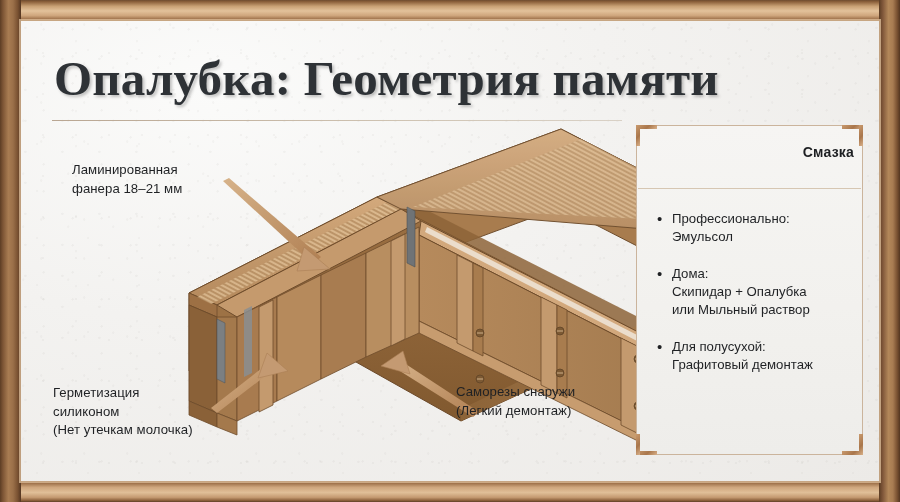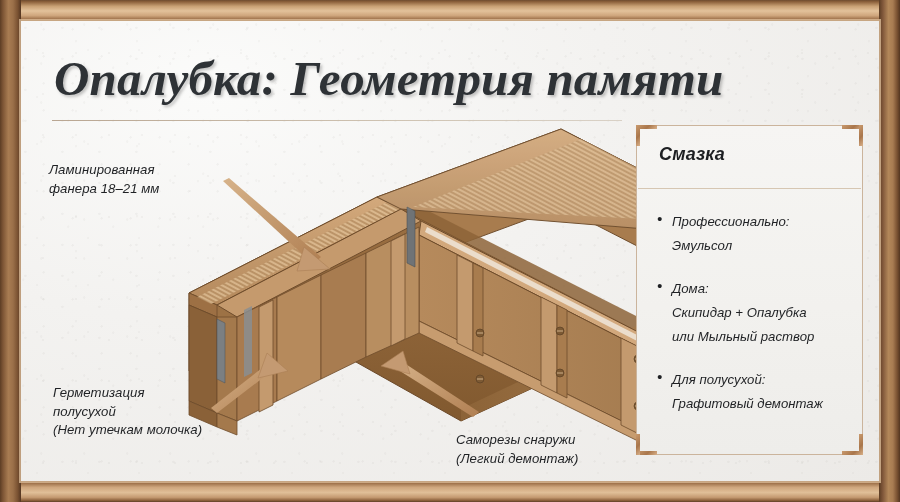--- a/index.html
+++ b/index.html
@@ -37,21 +37,20 @@
     border:2px solid rgba(226,193,157,.75);
     box-sizing:border-box;pointer-events:none;
   }
 
   
   #canvas{
     position:absolute;left:21px;top:21px;width:858px;height:460px;
     background:
       radial-gradient(ellipse at 22% 14%, #fbfbfa 0%, #f3f2f0 42%, #eceae7 100%);
     overflow:hidden;
-    font-style:italic;
   }
   #grain{
     position:absolute;inset:0;pointer-events:none;opacity:.5;
     background-image:
       radial-gradient(circle at 12% 22%, rgba(150,145,138,.16) 0 1px, transparent 1.4px),
       radial-gradient(circle at 47% 9%,  rgba(150,145,138,.13) 0 1px, transparent 1.4px),
       radial-gradient(circle at 78% 31%, rgba(150,145,138,.15) 0 1px, transparent 1.4px),
       radial-gradient(circle at 31% 62%, rgba(150,145,138,.12) 0 1px, transparent 1.4px),
       radial-gradient(circle at 66% 78%, rgba(150,145,138,.14) 0 1px, transparent 1.4px),
       radial-gradient(circle at 90% 58%, rgba(150,145,138,.13) 0 1px, transparent 1.4px),
@@ -73,23 +72,23 @@
   }
 
   
   #illus{position:absolute;left:0;top:0;width:858px;height:460px;}
 
   
   .callout{
     position:absolute;color:#1f2124;font-size:13.2px;line-height:18.5px;
     font-weight:400;letter-spacing:.05px;white-space:pre-line;
   }
-  #callout-plywood{left:28px;top:140px;width:190px;}
+  #callout-plywood{left:51px;top:140px;width:190px;}
   #callout-silicone{left:32px;top:363px;width:215px;}
-  #callout-screws{left:435px;top:362px;width:200px;margin-top:48px;}
+  #callout-screws{left:435px;top:362px;width:200px;}
 
   
   #card{
     position:absolute;left:615px;top:104px;width:227px;height:330px;
     background:linear-gradient(to bottom,#f6f5f3 0%,#f2f1ee 55%,#eeedea 100%);
     border:1px solid #cbb49c;
     box-sizing:border-box;
   }
   .corner{position:absolute;width:21px;height:21px;}
   .corner i{position:absolute;background:linear-gradient(135deg,#c99a6e,#a9764b 55%,#d8b089);}
@@ -98,34 +97,34 @@
   .c-tl{left:-1px;top:-1px;}
   .c-tl .h{left:0;top:0;}          .c-tl .v{left:0;top:0;}
   .c-tr{right:-1px;top:-1px;}
   .c-tr .h{right:0;top:0;}         .c-tr .v{right:0;top:0;}
   .c-bl{left:-1px;bottom:-1px;}
   .c-bl .h{left:0;bottom:0;}       .c-bl .v{left:0;bottom:0;}
   .c-br{right:-1px;bottom:-1px;}
   .c-br .h{right:0;bottom:0;}      .c-br .v{right:0;bottom:0;}
 
   #card-title{
-    position:absolute;left:22px;top:18px;right:16px;
-    font-size:18px;font-weight:700;color:#1d1f22;letter-spacing:.2px;
+    position:absolute;left:22px;top:18px;right:8px;
+    font-size:14px;font-weight:700;color:#1d1f22;letter-spacing:.2px;text-align:right;
   }
   #card-divider{
     position:absolute;left:1px;right:1px;top:62px;height:1px;
     background:#d6c6b2;
   }
   #card-list{
     position:absolute;left:20px;top:84px;right:12px;
     margin:0;padding:0;list-style:none;
   }
   #card-list li{
     position:relative;padding-left:15px;margin-bottom:19px;
-    font-size:13.2px;line-height:24px;color:#1f2124;white-space:pre-line;
+    font-size:13.2px;line-height:18px;color:#1f2124;white-space:pre-line;
   }
   #card-list li:before{
     content:"•";position:absolute;left:0;top:-1px;
     font-size:15px;color:#1f2124;line-height:19px;
   }
 </style>
 </head>
 <body>
 
 <div id="slide">
@@ -290,21 +289,21 @@
         <g>
           <polygon points="452,396 458,391 377,338 371,345" fill="url(#gArrow)"></polygon>
           <polygon points="382,330 360,345 389,353" fill="#c49a72" stroke="#ab7f55" stroke-width=".6"></polygon>
         </g>
       </g>
     </svg>
 
     <div class="callout" id="callout-plywood">Ламинированная
 фанера 18–21 мм</div>
     <div class="callout" id="callout-silicone">Герметизация
-полусухой
+силиконом
 (Нет утечкам молочка)</div>
     <div class="callout" id="callout-screws">Саморезы снаружи
 (Легкий демонтаж)</div>
 
     <div id="card">
       <div class="corner c-tl">
           <i class="h"></i>
           <i class="v"></i>
         </div>
       <div class="corner c-tr">

